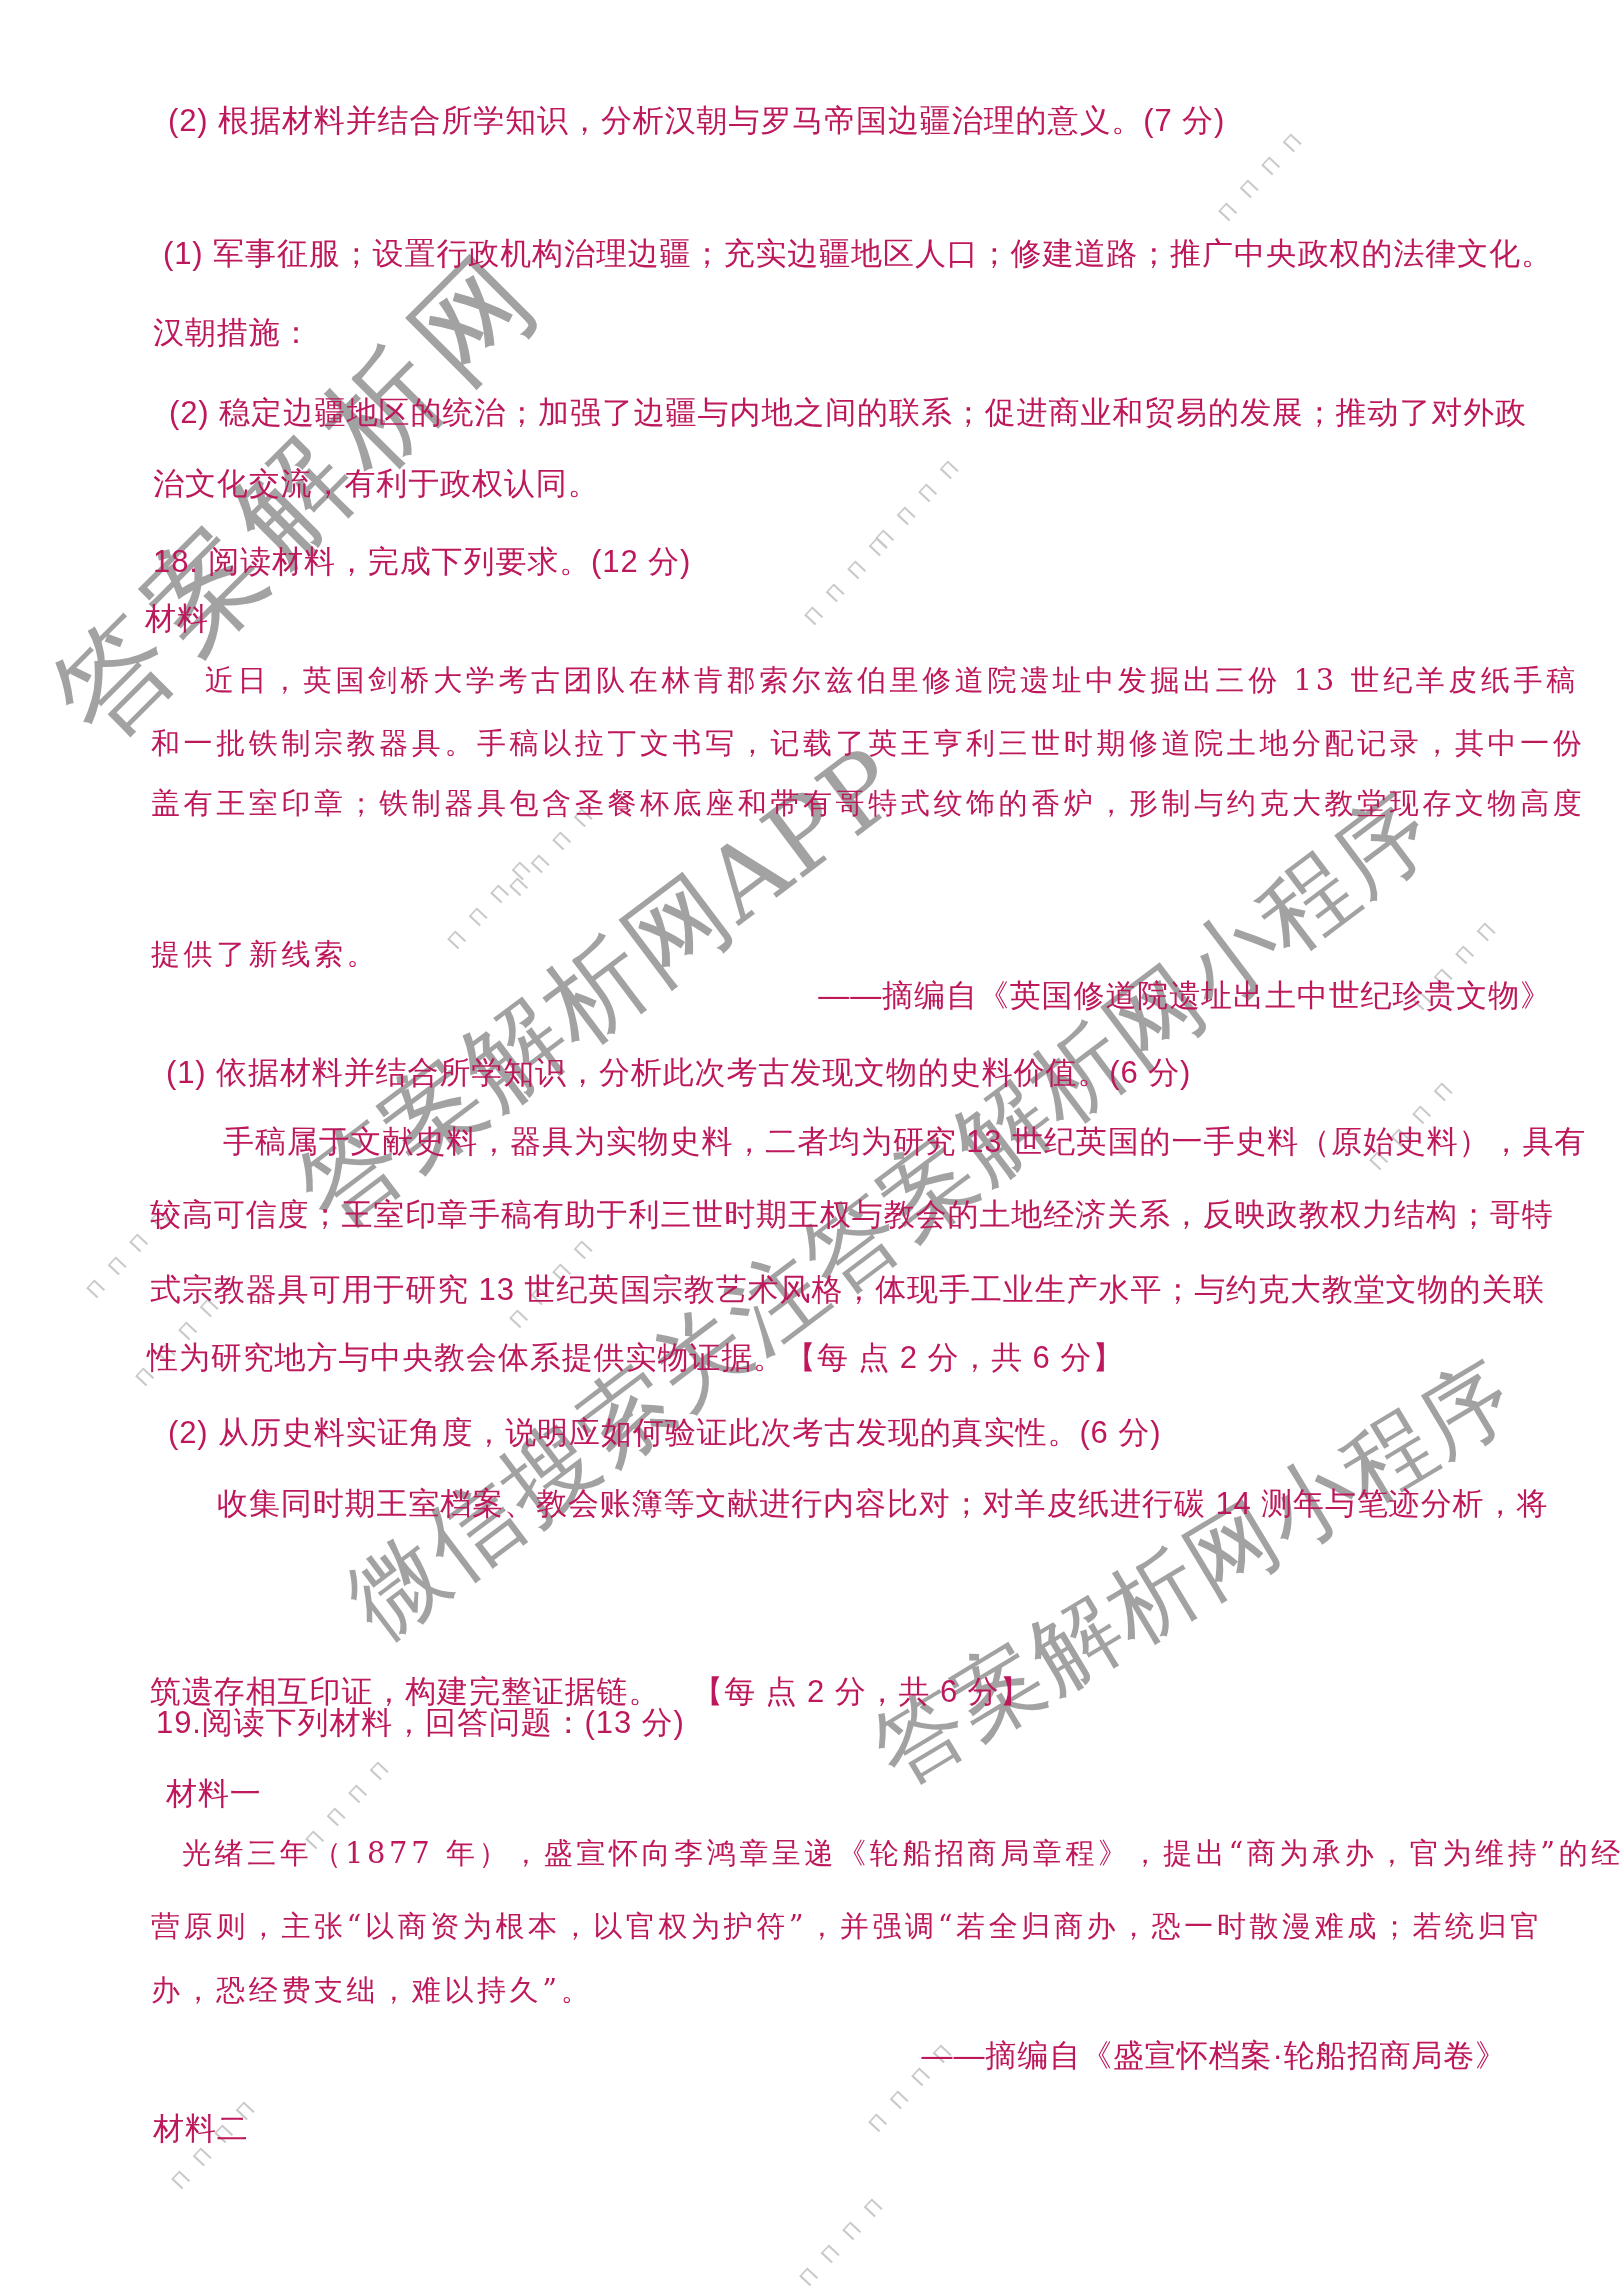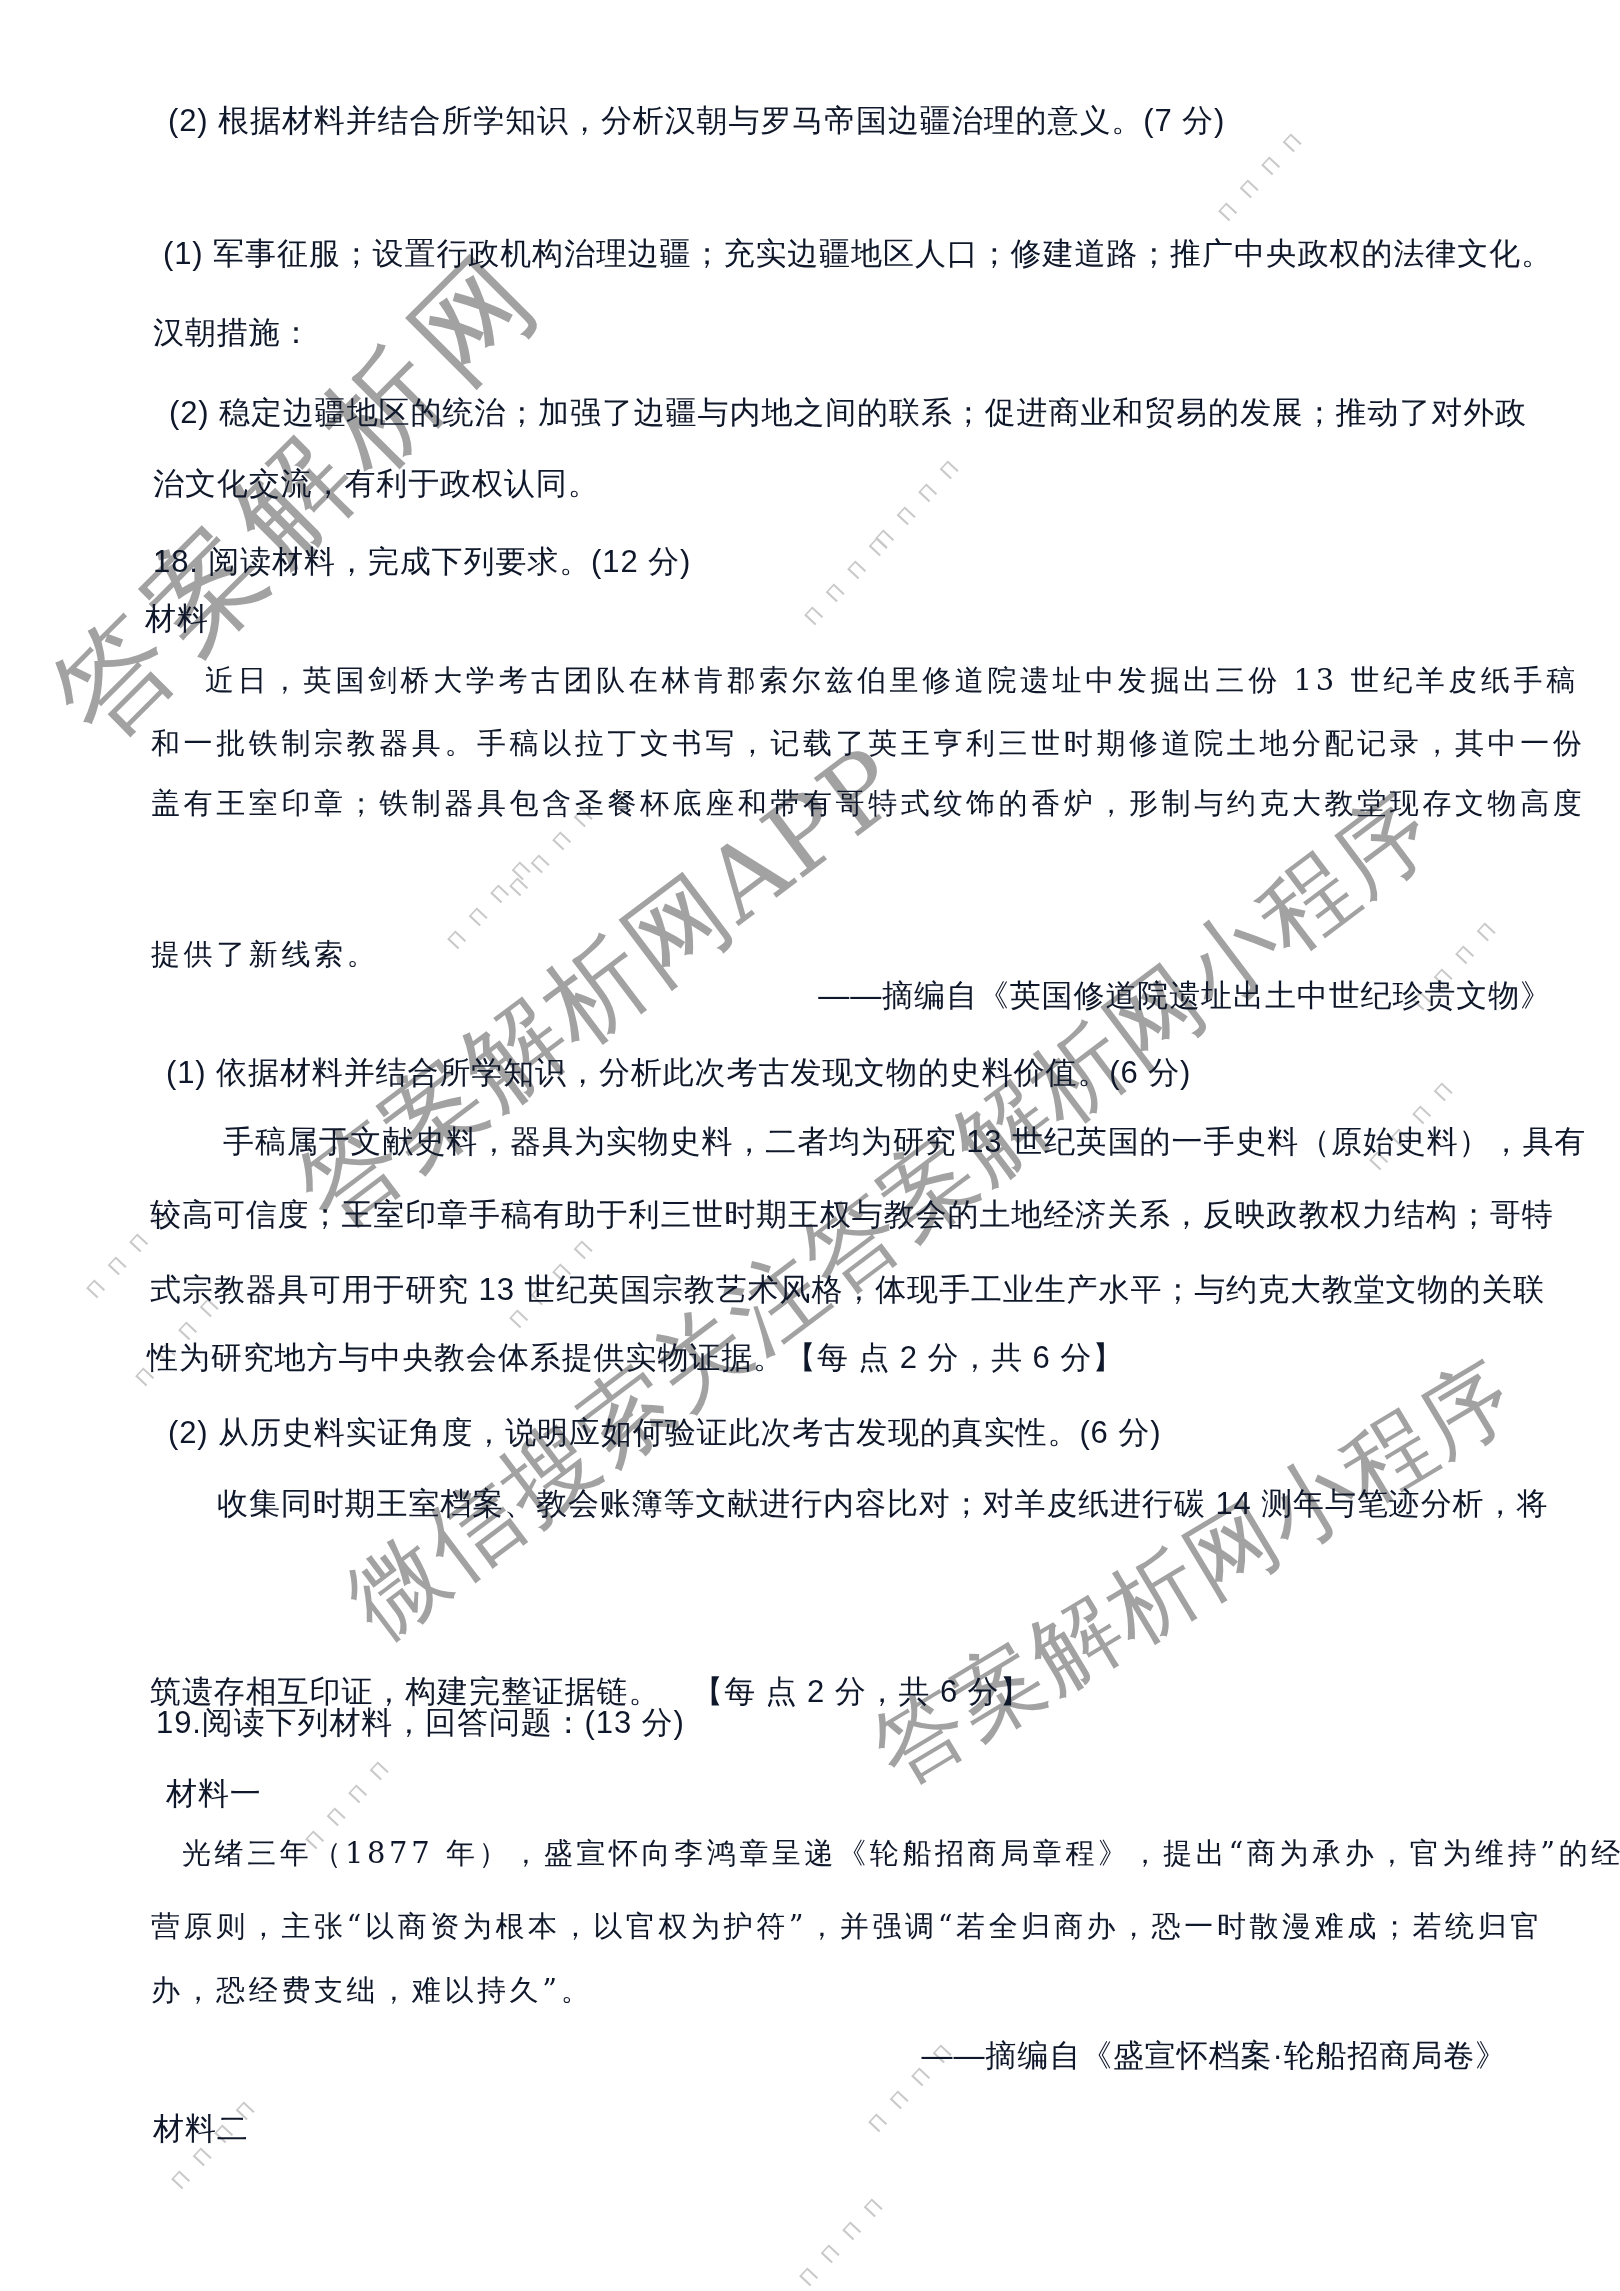--- a/index.html
+++ b/index.html
@@ -6,21 +6,21 @@
   .page{
     position:relative;
     width:1621px;height:2292px;
     background:#ffffff;
     overflow:hidden;
     font-family:"Liberation Sans",sans-serif;
   }
   .line{
     position:absolute;
     white-space:nowrap;
-    color:#0f172a;
+    color:#be185d;
   }
   .hei{
     font-family:"Liberation Sans",sans-serif;
     font-size:31px;
     letter-spacing:0.9px;
   }
   .kai{
     font-family:"DejaVu Serif",serif;
     font-size:29px;
     letter-spacing:3.6px;

